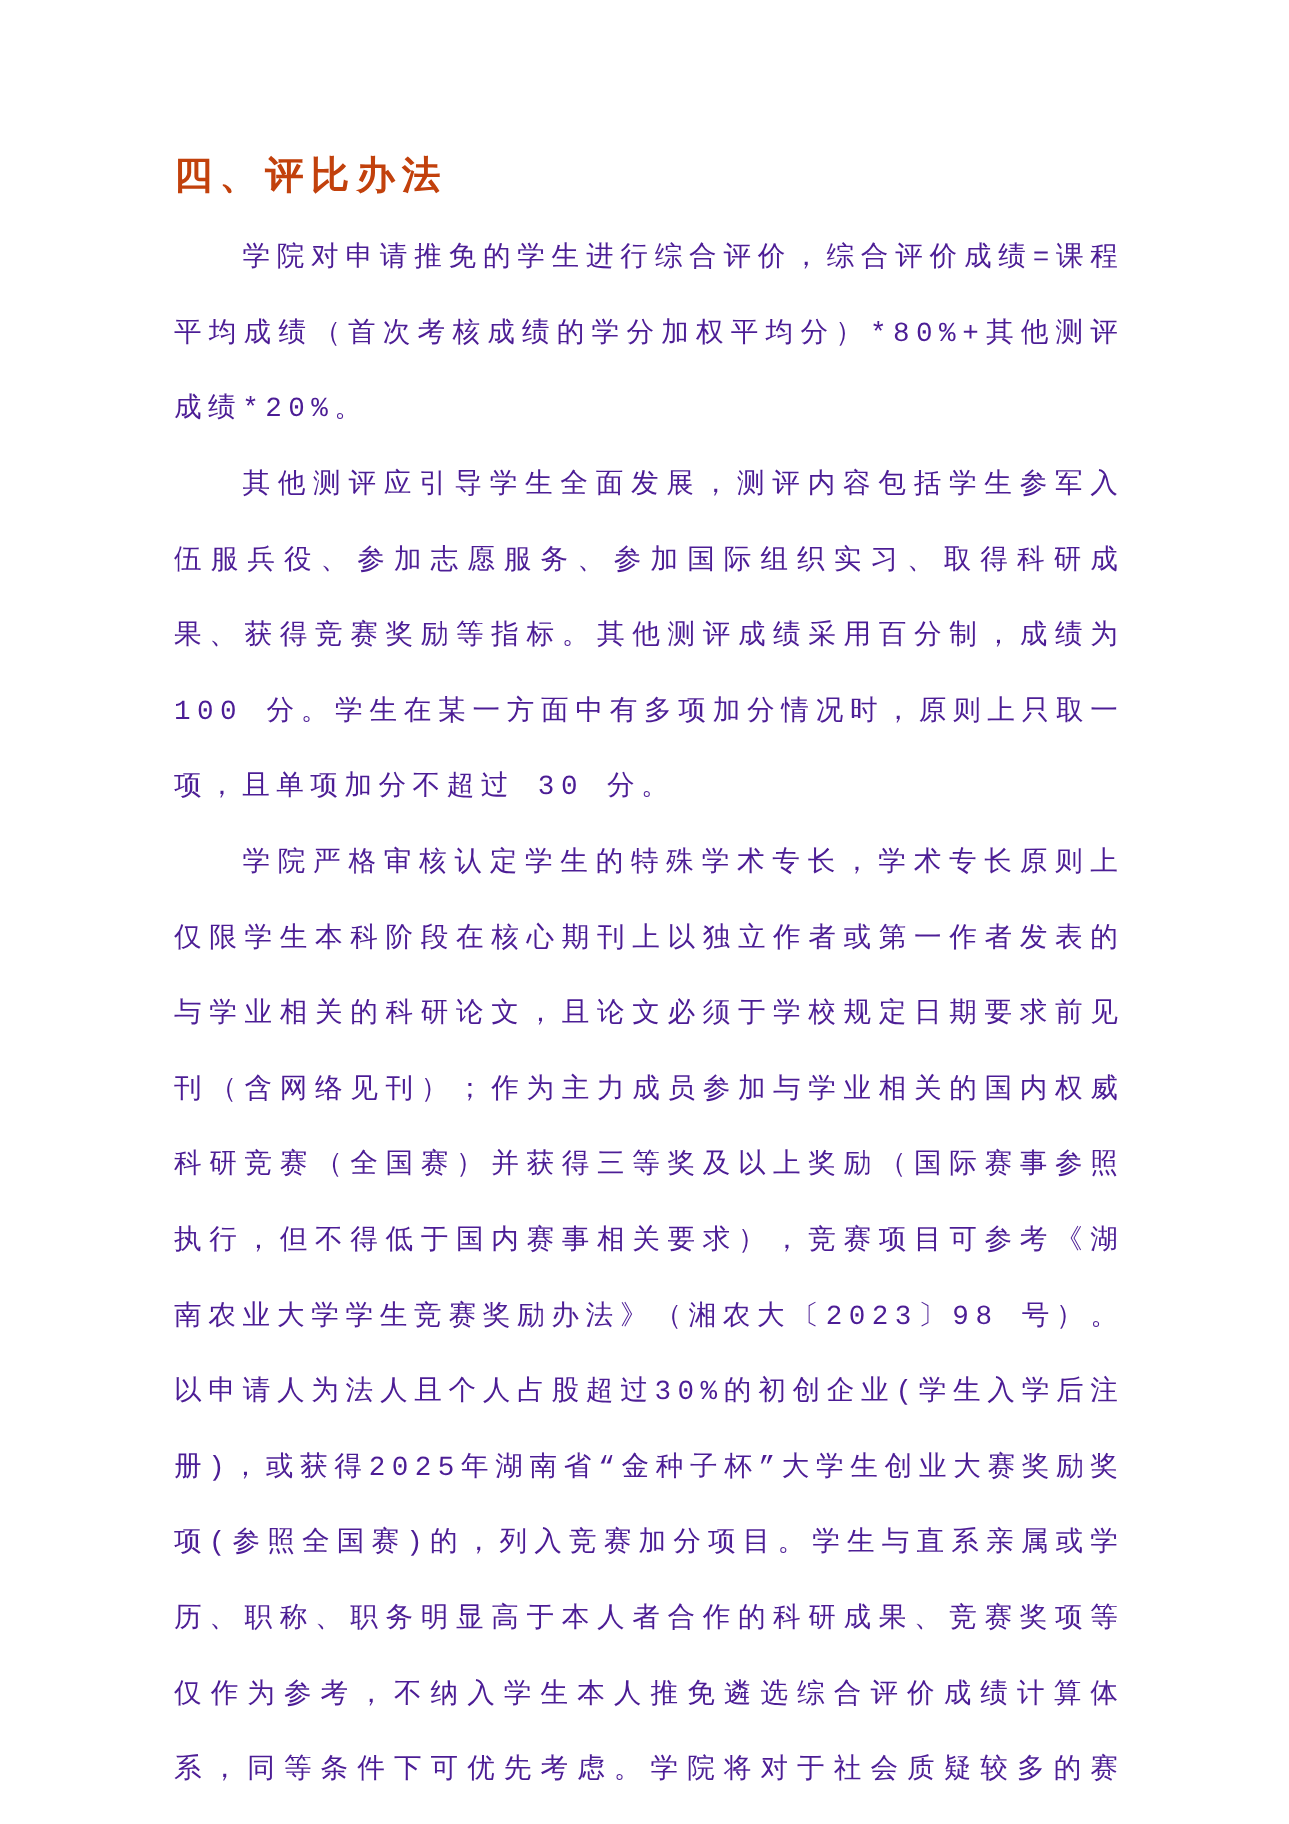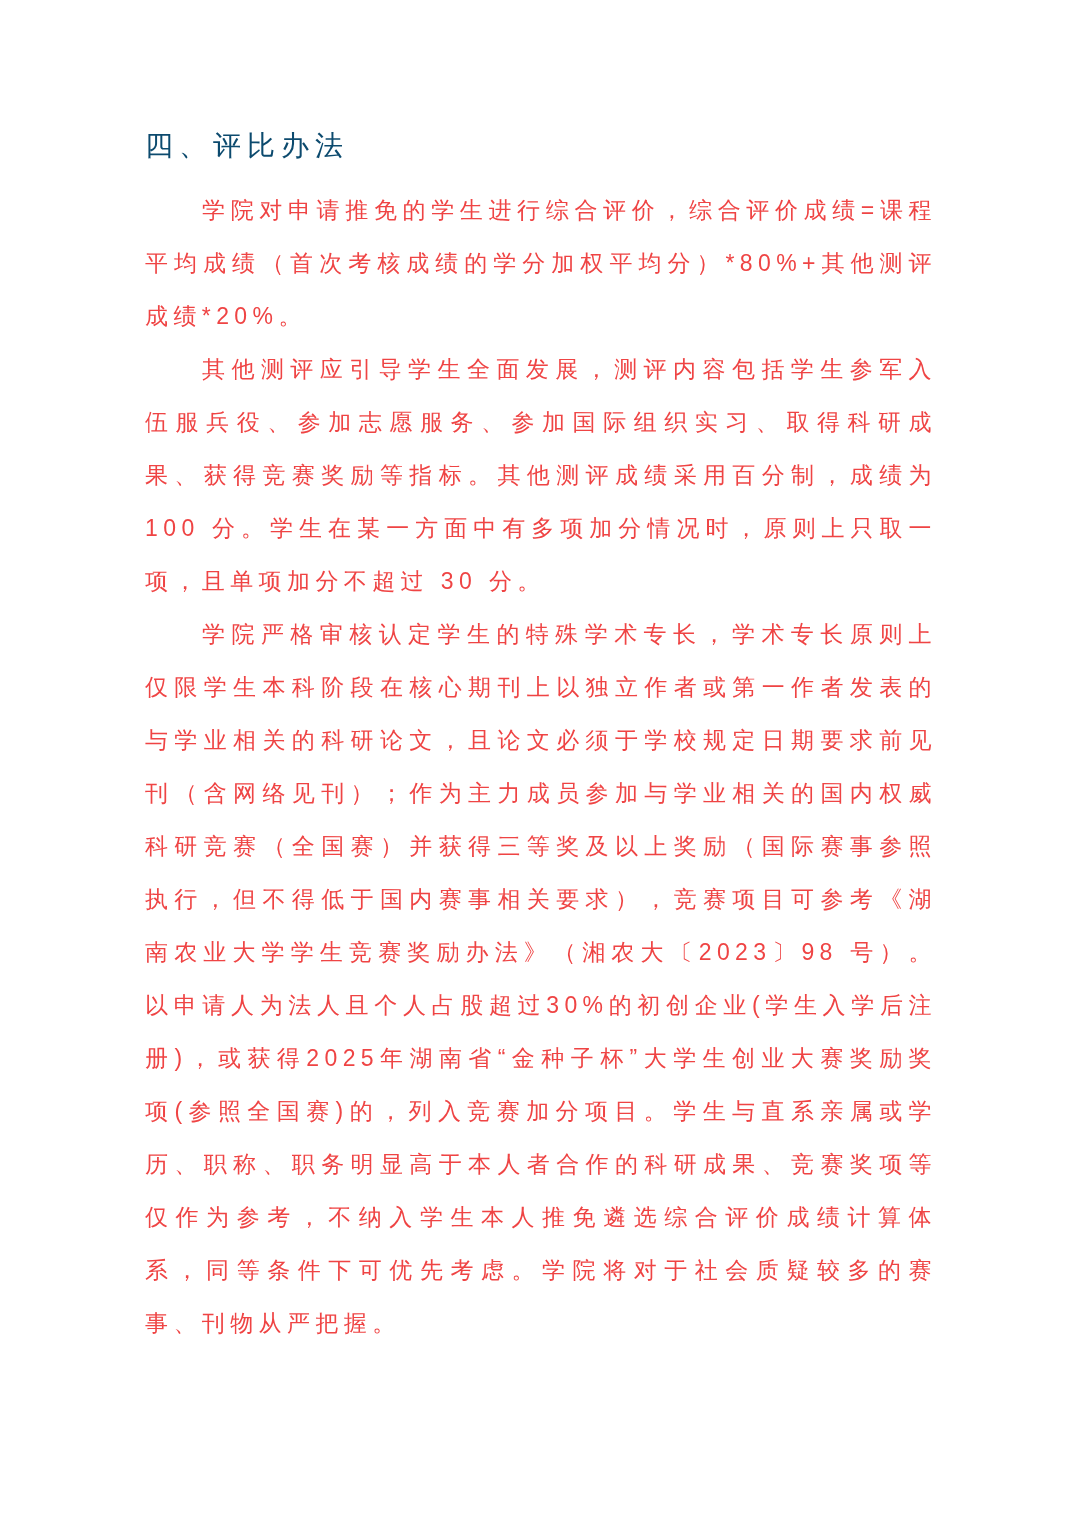--- a/index.html
+++ b/index.html
@@ -16,33 +16,33 @@
   }
   .content {
     position: absolute;
     left: 145px;
     top: 128px;
     width: 792px;
   }
   .heading {
     margin: 0 0 20px 0;
     font-family: "Liberation Sans", "DejaVu Sans", sans-serif;
-    font-weight: 400;
-    font-size: 28px;
+    font-weight: 700;
+    font-size: 32px;
     line-height: 36px;
     letter-spacing: 6px;
-    color: #0c4a6e;
+    color: #c2410c;
   }
   .body-para {
     margin: 0;
-    font-family: Liberation Sans, sans-serif;
+    font-family: Liberation Mono, monospace;
     font-size: 23px;
-    line-height: 53px;
+    line-height: 63px;
     letter-spacing: 5.4px;
-    color: #ef4444;
+    color: #4c1d95;
     text-align: justify;
     text-justify: inter-ideograph;
     text-indent: 57px;
     word-break: break-all;
   }
 </style>
 </head>
 <body>
 
 <div class="page">

